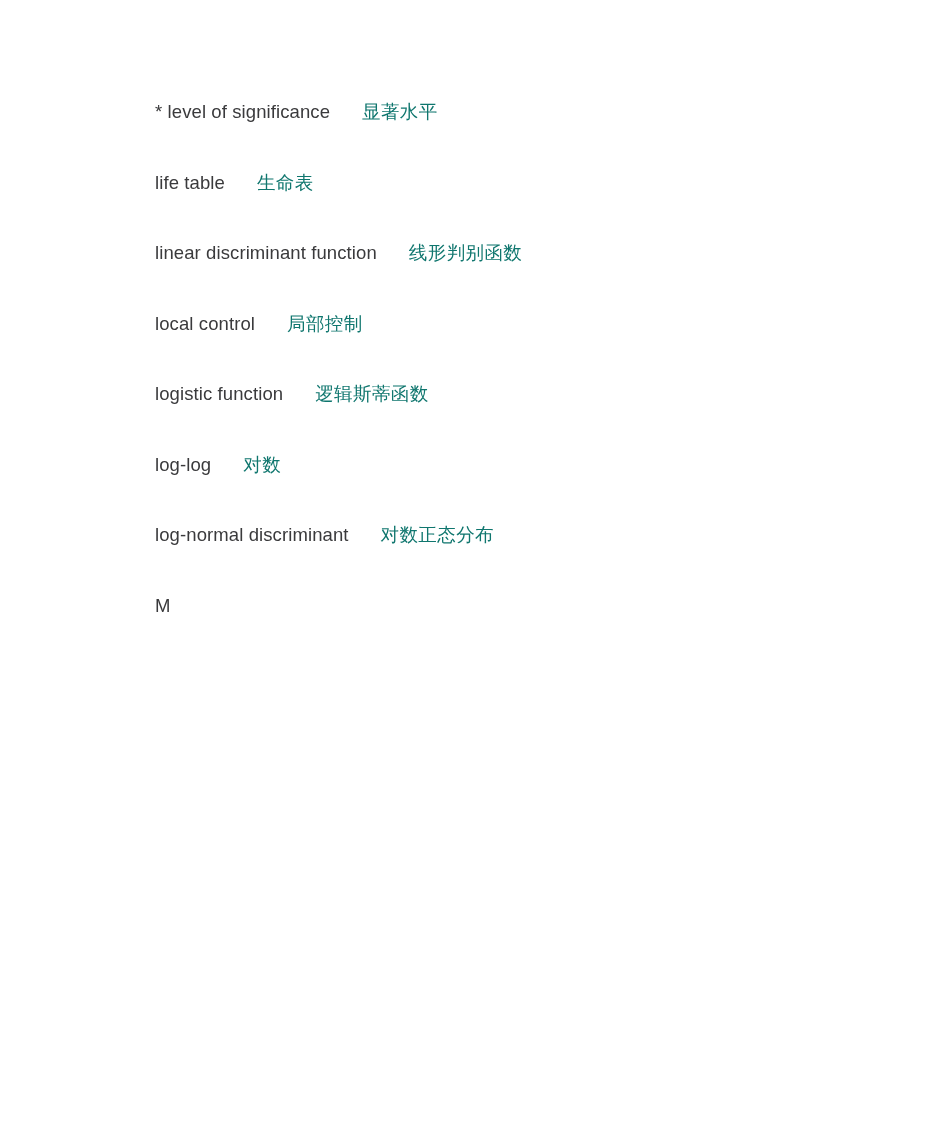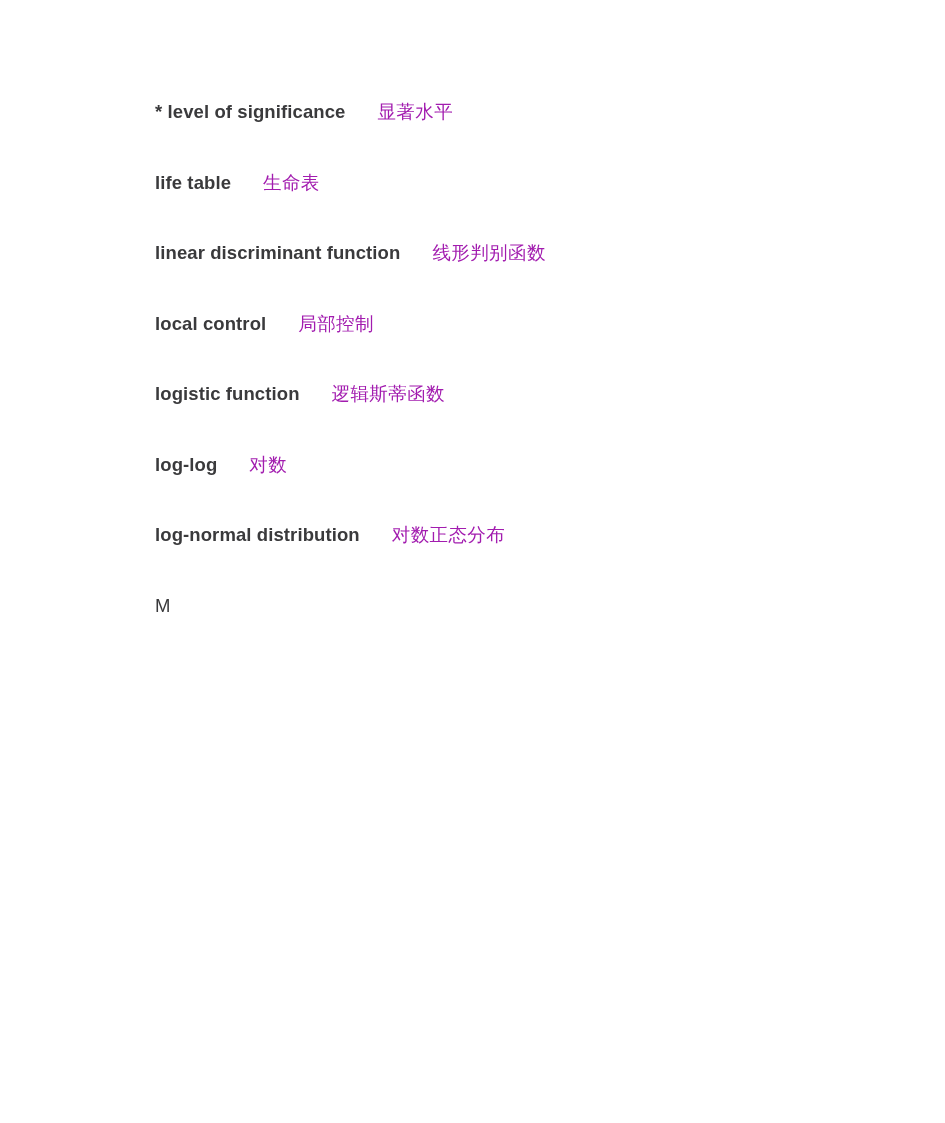--- a/index.html
+++ b/index.html
@@ -37,32 +37,31 @@
     font-size: 18.5px;
     color: #3a3a3c;
     white-space: nowrap;
     letter-spacing: 0.1px;
   }
 
   .term-en {
     font-family: "Liberation Sans", "DejaVu Sans", sans-serif;
     font-size: 18.5px;
     color: #3a3a3c;
-    font-weight: bold;
   }
 
   .gap {
     display: inline-block;
     width: 32px;
   }
 
   .term-zh {
     font-family: "DejaVu Sans", "Liberation Sans", sans-serif;
     font-size: 18.5px;
-    color: #a21caf;
+    color: #0f766e;
     letter-spacing: 0.4px;
   }
 
   .section-letter {
     font-family: "Liberation Sans", "DejaVu Sans", sans-serif;
     font-size: 18.5px;
     color: #3a3a3c;
   }
 </style>
 </head>
@@ -92,21 +91,21 @@
       <span class="term-en">logistic function</span><span class="gap"></span><span class="term-zh">逻辑斯蒂函数</span>
     </div>
 
 
 
     <div class="glossary-entry">
       <span class="term-en">log-log</span><span class="gap"></span><span class="term-zh">对数</span>
     </div>
 
     <div class="glossary-entry">
-      <span class="term-en">log-normal distribution</span><span class="gap"></span><span class="term-zh">对数正态分布</span>
+      <span class="term-en">log-normal discriminant</span><span class="gap"></span><span class="term-zh">对数正态分布</span>
     </div>
 
 
 
     <div class="glossary-entry">
       <span class="section-letter">M</span>
     </div>
 
   </div>
 </div>

